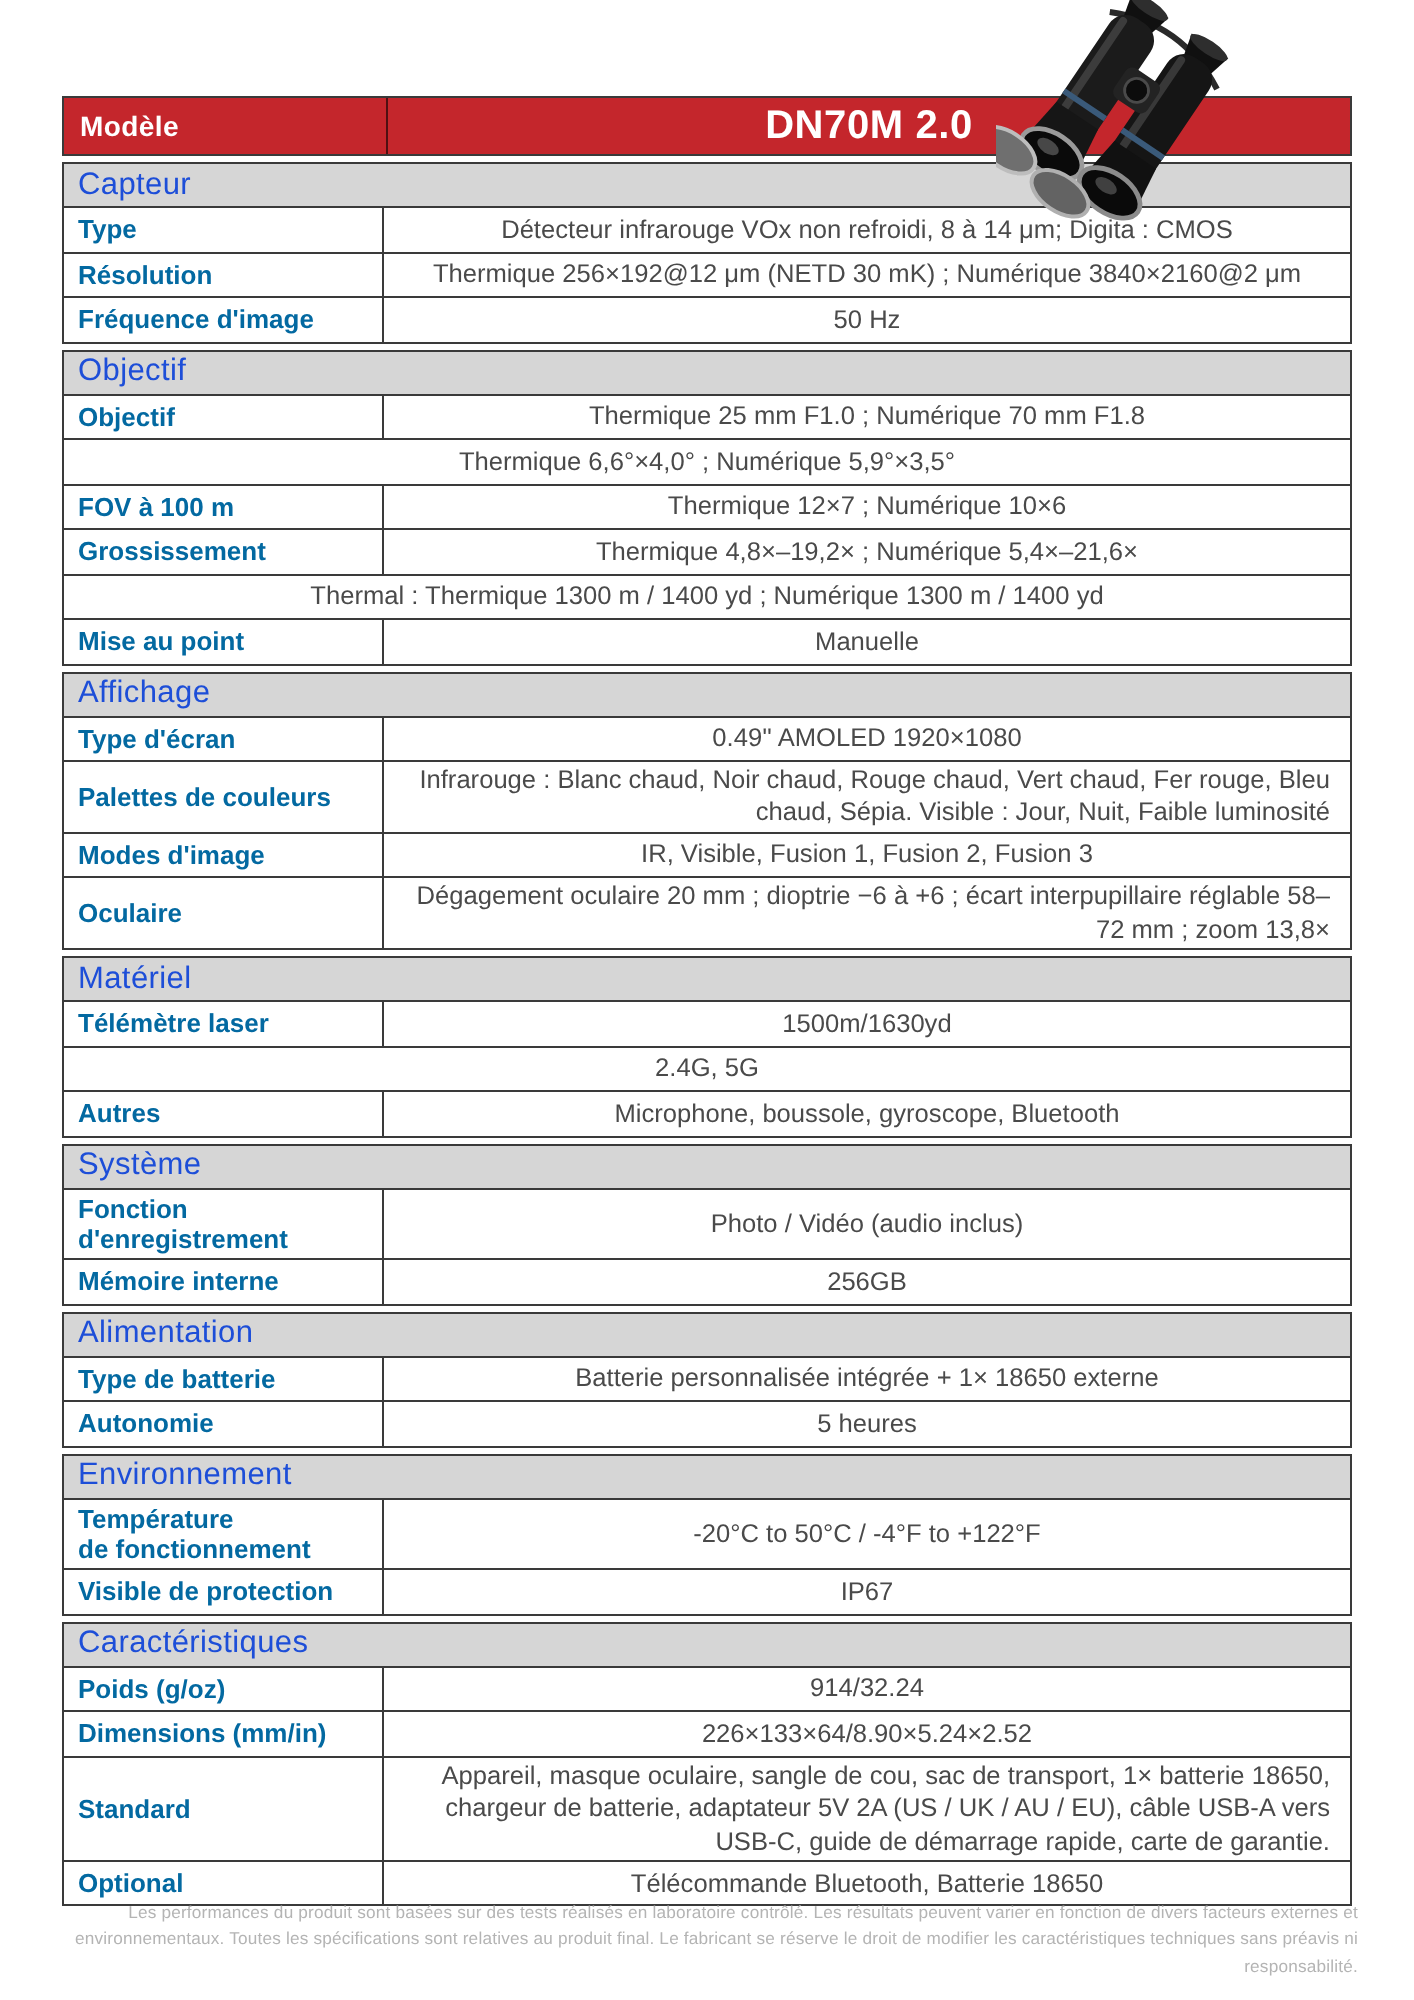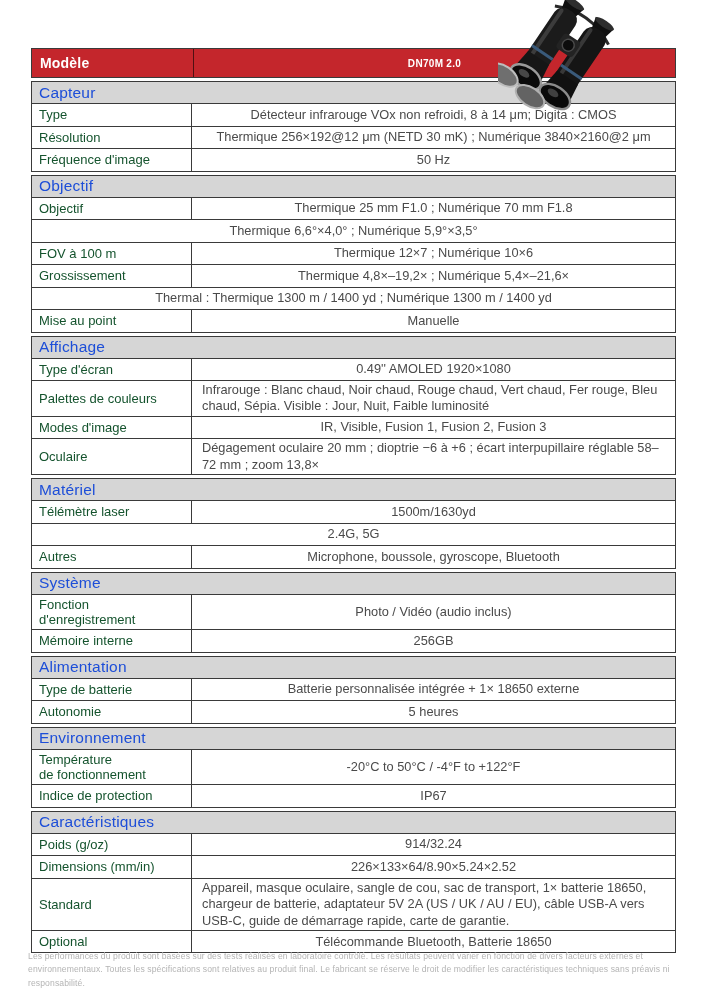--- a/index.html
+++ b/index.html
@@ -24,21 +24,21 @@
   .model-label {
     width: 162px; box-sizing: border-box;
     display: flex; align-items: center;
     padding-left: 8px;
     color: #ffffff; font-weight: 700; font-size: 14px;
     border-right: 1.6px solid rgba(40,10,10,0.75);
     letter-spacing: .2px;
   }
   .model-value {
     flex: 1; display: flex; align-items: center; justify-content: center;
-    color: #ffffff; font-weight: 700; font-size: 10px;
+    color: #ffffff; font-weight: 700; font-size: 20px;
     letter-spacing: .3px;
   }
 
   
   .spec-section {
     border: 1.6px solid #3a3a3a;
     margin-top: 3px;
     background: #fff;
   }
   .sec-title {
@@ -49,45 +49,45 @@
     font-size: 15.5px; font-weight: 500; color: #1d4ed8;
     letter-spacing: .2px;
     border-bottom: 1.6px solid #3a3a3a;
   }
   .row { display: flex; min-height: 21.5px; }
   .row + .row { border-top: 1.6px solid #3a3a3a; }
   .cell-label {
     width: 160px; box-sizing: border-box;
     display: flex; align-items: center;
     padding: 2px 4px 2px 7px;
-    font-size: 13px; font-weight: 400; color: #14532d;
+    font-size: 13px; font-weight: 700; color: #0369a1;
     line-height: 1.18;
     border-right: 1.6px solid #3a3a3a;
     white-space: pre-line;
   }
   .cell-value {
     flex: 1;
     display: flex; align-items: center; justify-content: center;
-    text-align: left;
+    text-align: right;
     padding: 1px 10px;
     font-size: 12.8px; color: #4a4a4a;
     line-height: 1.28;
   }
 
   
   .product-image {
     position: absolute; left: 498px; top: 0px;
     width: 126px; height: 114px;
     pointer-events: none;
   }
 
   
   .footer {
     position: absolute; left: 28px; right: 28px; top: 950px;
-    text-align: left;
+    text-align: right;
     font-size: 8.6px; color: #b4b4b4;
     line-height: 1.55;
     letter-spacing: .1px;
   }
 </style>
 </head>
 <body>
 
 <div class="page">
 
@@ -194,21 +194,21 @@
           </div>
         </section>
         <section class="spec-section">
           <div class="sec-title">Environnement</div>
           <div class="row">
             <div class="cell-label">Température
 de fonctionnement</div>
             <div class="cell-value">-20°C to 50°C / -4°F to +122°F</div>
           </div>
           <div class="row">
-            <div class="cell-label">Indice de protection</div>
+            <div class="cell-label">Visible de protection</div>
             <div class="cell-value">IP67</div>
           </div>
         </section>
         <section class="spec-section">
           <div class="sec-title">Caractéristiques</div>
           <div class="row">
             <div class="cell-label">Poids  (g/oz)</div>
             <div class="cell-value">914/32.24</div>
           </div>
           <div class="row">

